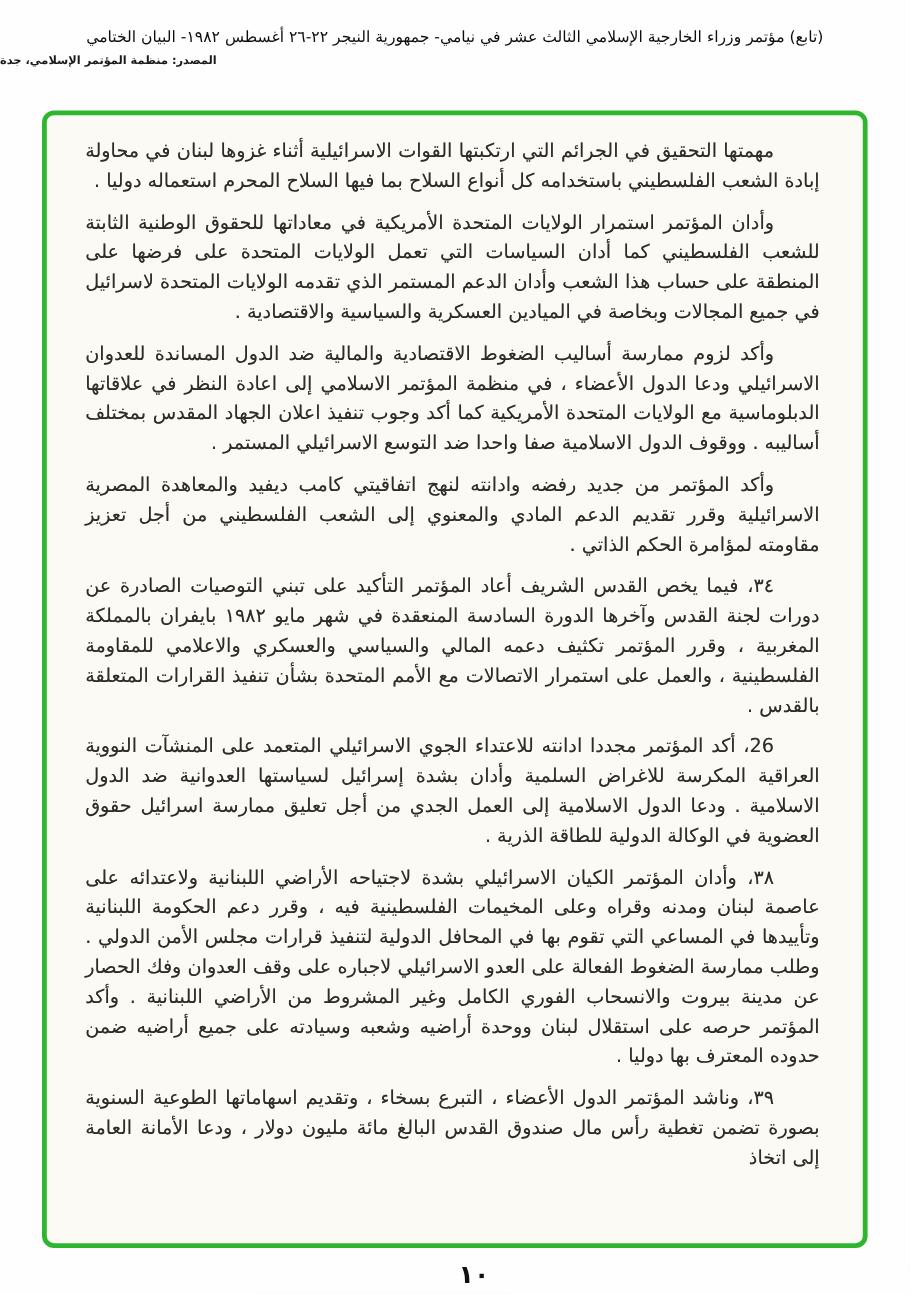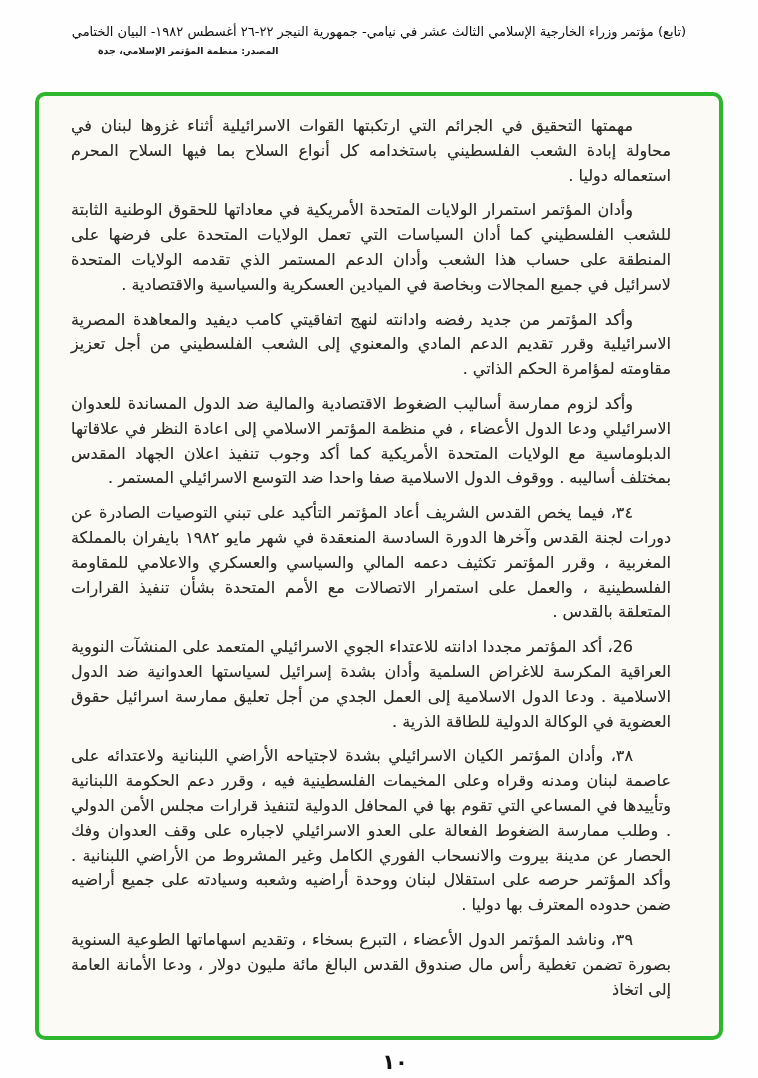--- a/index.html
+++ b/index.html
@@ -20,21 +20,20 @@
   .header-title{
     text-align:center;
     font-weight:normal;
     font-size:13px;
     color:#0d0d0d;
     padding:0 18px;
   }
   .header-source{
     direction:rtl;
     text-align:left;
-    padding-left:98px;
     font-weight:bold;
     font-size:9.5px;
     color:#1b1b1b;
     margin-top:6px;
   }
   .doc-frame{
     position:absolute;
     left:35px; top:92px;
     width:688px; height:948px;
     border:4px solid var(--frame-green);
@@ -45,21 +44,21 @@
   }
   .doc-body{
     direction:rtl;
     text-align:justify;
     color:var(--ink);
     font-size:16px;
     line-height:1.55;
     text-shadow:0 0 0.4px rgba(40,38,34,0.45);
   }
   .para{
-    margin:0 16px 10px 0;
+    margin:0 4px 10px 0;
     text-indent:38px;
   }
   .page-footer{
     position:absolute;
     left:16px; bottom:4px;
     width:100%;
     text-align:center;
     font-size:21px;
     font-weight:bold;
     color:#111;
@@ -70,22 +69,22 @@
 
 <div class="page-header">
   <div class="header-title">(تابع) مؤتمر وزراء الخارجية الإسلامي الثالث عشر في نيامي- جمهورية النيجر ٢٢-٢٦ أغسطس ١٩٨٢- البيان الختامي</div>
   <div class="header-source">المصدر: منظمة المؤتمر الإسلامي، جدة</div>
 </div>
 
 <div class="doc-frame">
   <div class="doc-body">
     <p class="para">مهمتها التحقيق في الجرائم التي ارتكبتها القوات الاسرائيلية أثناء غزوها لبنان في محاولة إبادة الشعب الفلسطيني باستخدامه كل أنواع السلاح بما فيها السلاح المحرم استعماله دوليا .</p>
     <p class="para">وأدان المؤتمر استمرار الولايات المتحدة الأمريكية في معاداتها للحقوق الوطنية الثابتة للشعب الفلسطيني كما أدان السياسات التي تعمل الولايات المتحدة على فرضها على المنطقة على حساب هذا الشعب وأدان الدعم المستمر الذي تقدمه الولايات المتحدة لاسرائيل في جميع المجالات وبخاصة في الميادين العسكرية والسياسية والاقتصادية .</p>
+    <p class="para">وأكد لزوم ممارسة أساليب الضغوط الاقتصادية والمالية ضد الدول المساندة للعدوان الاسرائيلي ودعا الدول الأعضاء ، في منظمة المؤتمر الاسلامي إلى اعادة النظر في علاقاتها الدبلوماسية مع الولايات المتحدة الأمريكية كما أكد وجوب تنفيذ اعلان الجهاد المقدس بمختلف أساليبه . ووقوف الدول الاسلامية صفا واحدا ضد التوسع الاسرائيلي المستمر .</p>
     <p class="para">وأكد المؤتمر من جديد رفضه وادانته لنهج اتفاقيتي كامب ديفيد والمعاهدة المصرية الاسرائيلية وقرر تقديم الدعم المادي والمعنوي إلى الشعب الفلسطيني من أجل تعزيز مقاومته لمؤامرة الحكم الذاتي .</p>
-    <p class="para">وأكد لزوم ممارسة أساليب الضغوط الاقتصادية والمالية ضد الدول المساندة للعدوان الاسرائيلي ودعا الدول الأعضاء ، في منظمة المؤتمر الاسلامي إلى اعادة النظر في علاقاتها الدبلوماسية مع الولايات المتحدة الأمريكية كما أكد وجوب تنفيذ اعلان الجهاد المقدس بمختلف أساليبه . ووقوف الدول الاسلامية صفا واحدا ضد التوسع الاسرائيلي المستمر .</p>
     <p class="para">٣٤، فيما يخص القدس الشريف أعاد المؤتمر التأكيد على تبني التوصيات الصادرة عن دورات لجنة القدس وآخرها الدورة السادسة المنعقدة في شهر مايو ١٩٨٢ بايفران بالمملكة المغربية ، وقرر المؤتمر تكثيف دعمه المالي والسياسي والعسكري والاعلامي للمقاومة الفلسطينية ، والعمل على استمرار الاتصالات مع الأمم المتحدة بشأن تنفيذ القرارات المتعلقة بالقدس .</p>
     <p class="para">26، أكد المؤتمر مجددا ادانته للاعتداء الجوي الاسرائيلي المتعمد على المنشآت النووية العراقية المكرسة للاغراض السلمية وأدان بشدة إسرائيل لسياستها العدوانية ضد الدول الاسلامية . ودعا الدول الاسلامية إلى العمل الجدي من أجل تعليق ممارسة اسرائيل حقوق العضوية في الوكالة الدولية للطاقة الذرية .</p>
     <p class="para">٣٨، وأدان المؤتمر الكيان الاسرائيلي بشدة لاجتياحه الأراضي اللبنانية ولاعتدائه على عاصمة لبنان ومدنه وقراه وعلى المخيمات الفلسطينية فيه ، وقرر دعم الحكومة اللبنانية وتأييدها في المساعي التي تقوم بها في المحافل الدولية لتنفيذ قرارات مجلس الأمن الدولي . وطلب ممارسة الضغوط الفعالة على العدو الاسرائيلي لاجباره على وقف العدوان وفك الحصار عن مدينة بيروت والانسحاب الفوري الكامل وغير المشروط من الأراضي اللبنانية . وأكد المؤتمر حرصه على استقلال لبنان ووحدة أراضيه وشعبه وسيادته على جميع أراضيه ضمن حدوده المعترف بها دوليا .</p>
     <p class="para">٣٩، وناشد المؤتمر الدول الأعضاء ، التبرع بسخاء ، وتقديم اسهاماتها الطوعية السنوية بصورة تضمن تغطية رأس مال صندوق القدس البالغ مائة مليون دولار ، ودعا الأمانة العامة إلى اتخاذ</p>
   </div>
 </div>
 
 <div class="page-footer">١٠</div>
 
 </body></html>

